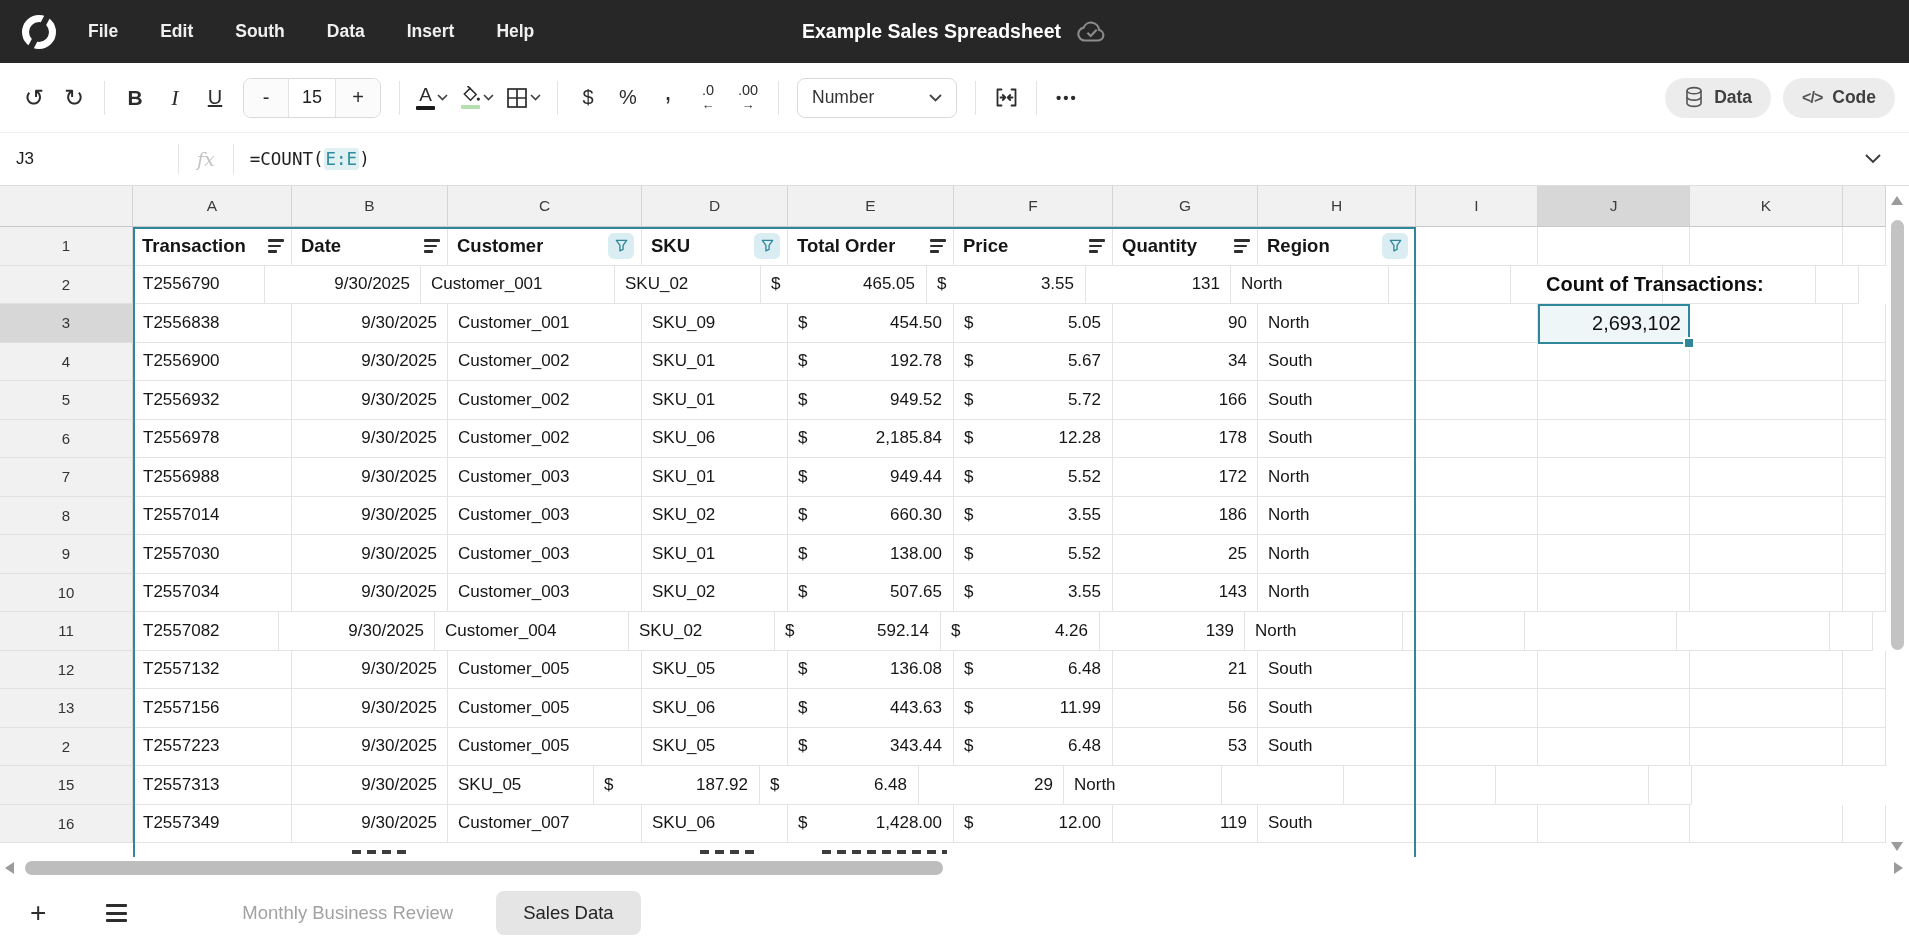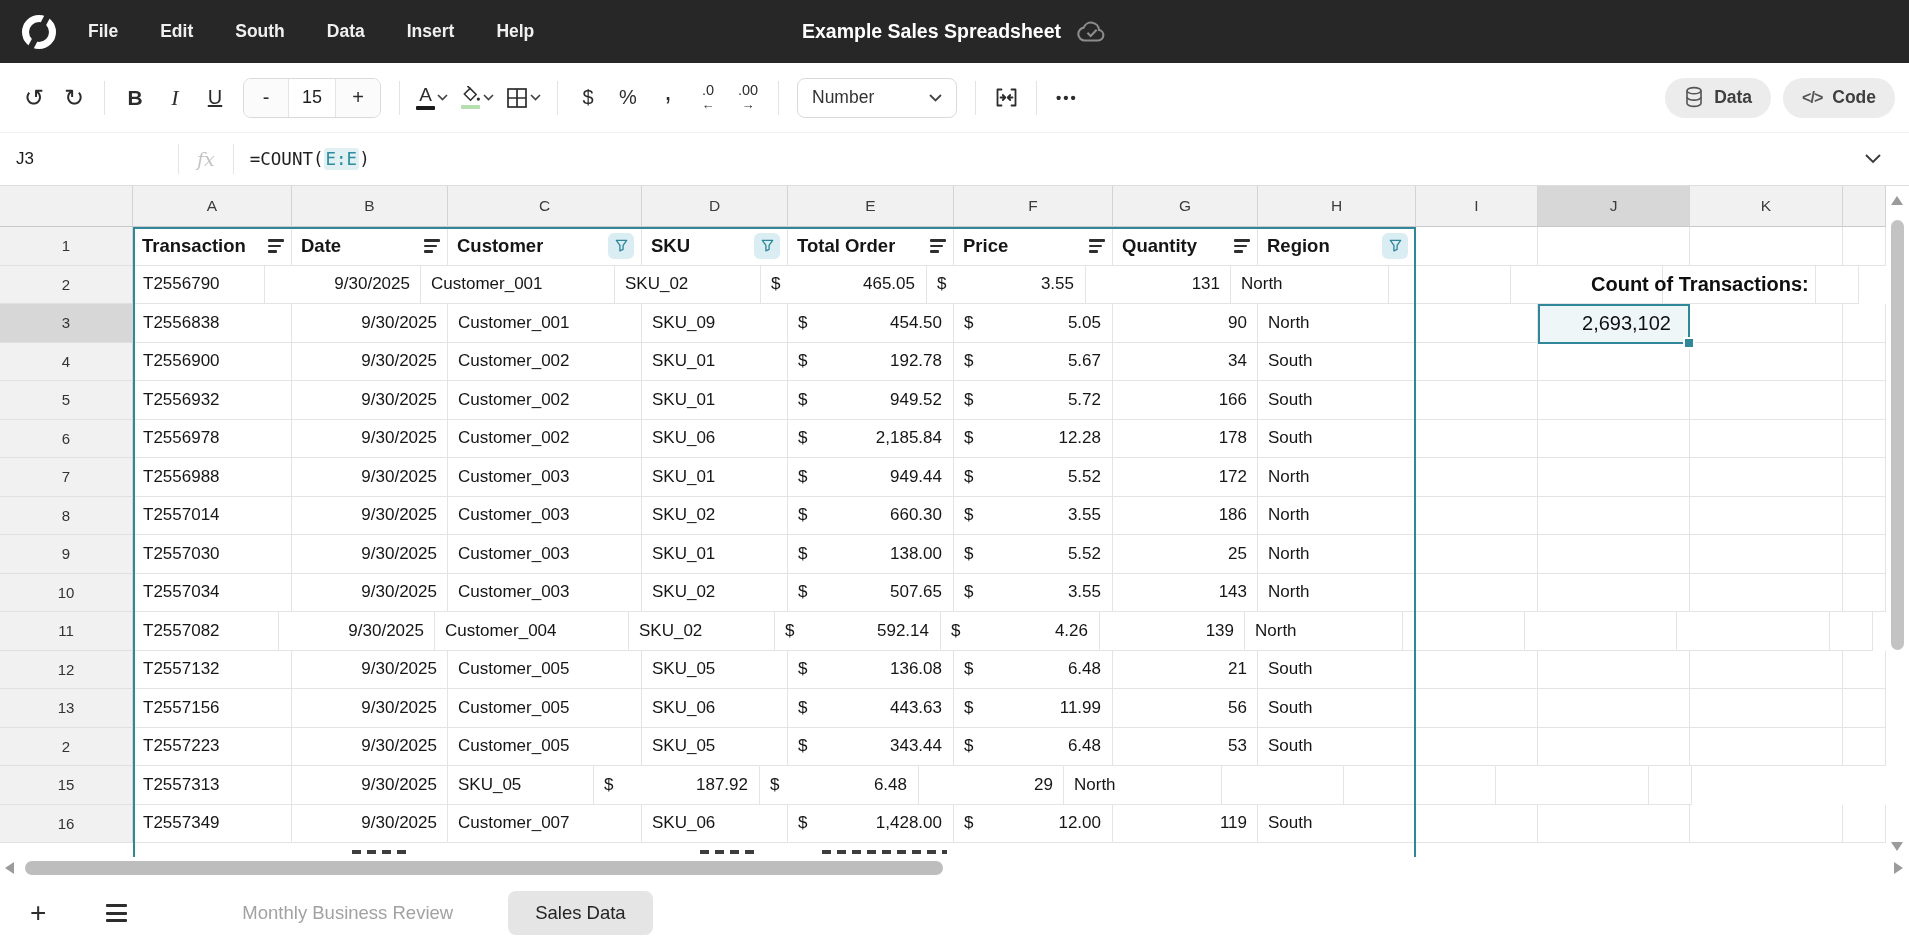--- a/index.html
+++ b/index.html
@@ -66,41 +66,41 @@
   .cell.number{justify-content:flex-end;padding-right:10px;}
   .cell.money{justify-content:space-between;padding:0 11px 0 10px;}
   .header-cell{font-weight:700;font-size:18.5px;justify-content:space-between;padding:0 7px 0 9px;gap:5px;}
   .hdr-label{overflow:hidden;white-space:nowrap;flex:0 1 auto;}
   .filter-lines{display:flex;flex-direction:column;gap:3px;align-items:flex-start;flex:none;}
   .filter-lines span{height:2.5px;background:#2e2e2e;border-radius:1px;display:block;}
   .fl1{width:16px;}.fl2{width:12.5px;}.fl3{width:9px;}
   .funnel-badge{width:26px;height:26px;border-radius:6px;background:#d9edf2;display:flex;align-items:center;justify-content:center;flex:none;}
   .table-outline{position:absolute;border:2px solid #31879a;border-bottom:none;pointer-events:none;}
   .count-label{position:absolute;font-weight:700;font-size:20px;color:#0f0f0f;white-space:nowrap;display:flex;align-items:center;}
-  .sel-cell{position:absolute;border:2px solid #31879a;background:rgba(49,135,154,0.08);display:flex;align-items:center;justify-content:flex-end;padding-right:17px;font-size:20px;color:#101010;}
+  .sel-cell{position:absolute;border:2px solid #31879a;background:rgba(49,135,154,0.08);display:flex;align-items:center;justify-content:flex-end;padding-right:7px;font-size:20px;color:#101010;}
   .sel-handle{position:absolute;right:-7px;bottom:-7px;width:12px;height:12px;background:#31879a;border:2px solid #fff;}
   .dash{position:absolute;height:4px;background:repeating-linear-gradient(90deg,#3d3d3d 0 9px,transparent 9px 15px);}
   .vscroll{position:absolute;top:0;right:0;width:23px;height:671px;background:#fff;}
   .vthumb{position:absolute;left:5px;width:13px;top:34px;height:430px;border-radius:7px;background:#c3c3c3;}
   .tri{width:0;height:0;position:absolute;}
   .tri-up{left:5px;top:10px;border-left:6.5px solid transparent;border-right:6.5px solid transparent;border-bottom:9px solid #9b9b9b;}
   .tri-down{left:5px;bottom:6px;border-left:6.5px solid transparent;border-right:6.5px solid transparent;border-top:9px solid #9b9b9b;}
 
   
   .hscroll{position:absolute;top:857px;left:0;width:1909px;height:23px;background:#fff;}
   .hthumb{position:absolute;left:25px;top:4px;width:918px;height:14px;border-radius:7px;background:#bdbdbd;}
   .tri-left{left:5px;top:5px;border-top:6.5px solid transparent;border-bottom:6.5px solid transparent;border-right:9px solid #9b9b9b;}
   .tri-right{right:6px;top:5px;border-top:6.5px solid transparent;border-bottom:6.5px solid transparent;border-left:9px solid #9b9b9b;}
 
   
   .tabbar{position:absolute;top:880px;left:0;width:100%;height:66px;background:#fff;display:flex;align-items:center;}
   .add-sheet{margin-left:24px;font-size:28px;color:#2d2d2d;background:none;border:none;line-height:1;font-family:inherit;}
   .sheet-menu{margin-left:48px;background:none;border:none;display:flex;flex-direction:column;gap:4.5px;}
   .sheet-menu span{width:21px;height:3px;background:#2d2d2d;border-radius:1px;display:block;}
-  .tabs{margin-left:82px;display:flex;align-items:center;gap:28px;}
+  .tabs{margin-left:82px;display:flex;align-items:center;gap:16px;}
   .tab{font-size:18.5px;color:#a2a2a2;padding:11px 27px;border-radius:8px;background:none;border:none;font-family:inherit;white-space:nowrap;}
   .tab.active{background:#e5e5e5;color:#242424;}
 </style>
 </head>
 <body>
 
 <div class="app">
 
   <header class="topbar">
     <div class="logo">
@@ -644,21 +644,21 @@
           </div>
           <div class="cell number" style="width: 145px;">119</div>
           <div class="cell text" style="width: 158px;">South</div>
           <div class="cell text" style="width: 122px;"></div>
           <div class="cell text" style="width: 152px;"></div>
           <div class="cell text" style="width: 153px;"></div>
           <div class="cell text" style="width: 43px;"></div>
         </div>
       </div>
     <div class="table-outline" id="table-outline" style="left: 133px; top: 41px; width: 1283px; height: 630px;"></div>
-    <div class="count-label" id="count-label" style="left: 1591px; top: 79.5px; height: 38.5px;">Count of Transactions:</div>
+    <div class="count-label" id="count-label" style="left: 1546px; top: 79.5px; height: 38.5px;">Count of Transactions:</div>
     <div class="sel-cell" id="sel-cell" style="left: 1538px; top: 118px; width: 152px; height: 39.5px;">
       <span>2,693,102</span>
       <span class="sel-handle"></span>
     </div>
     <div class="dash" style="left:352px;top:664px;width:58px;"></div>
     <div class="dash" style="left:700px;top:664px;width:55px;"></div>
     <div class="dash" style="left:822px;top:664px;width:125px;"></div>
     <div class="vscroll">
       <span class="tri tri-up"></span>
       <div class="vthumb"></div>

